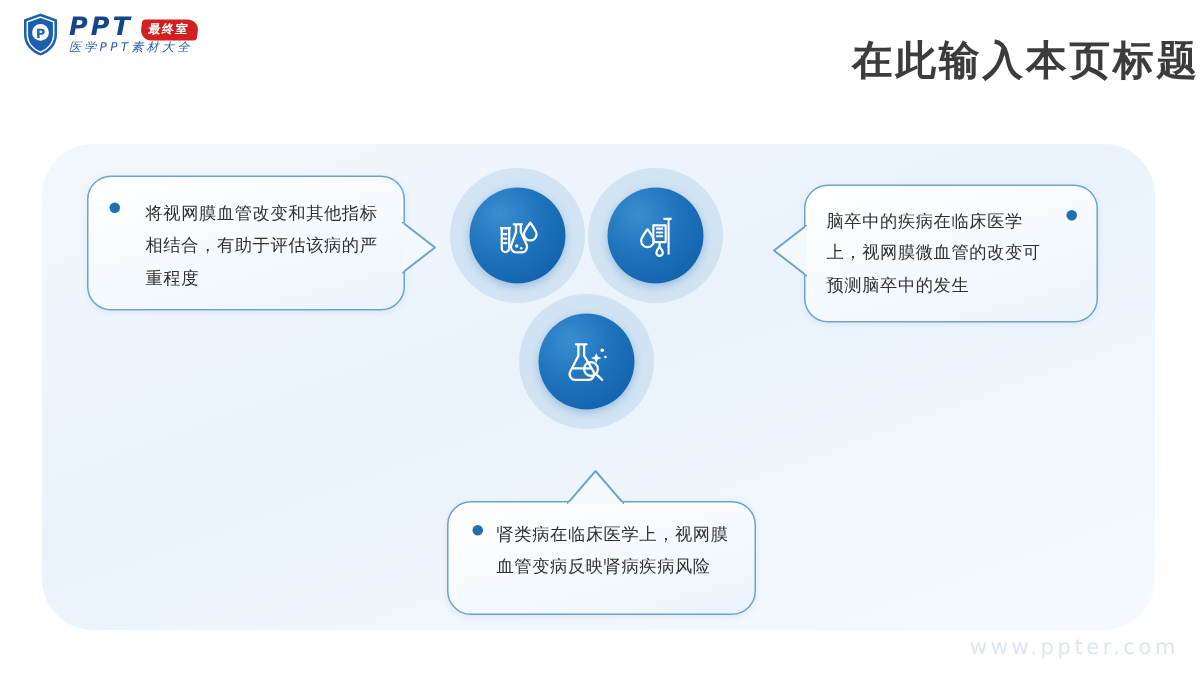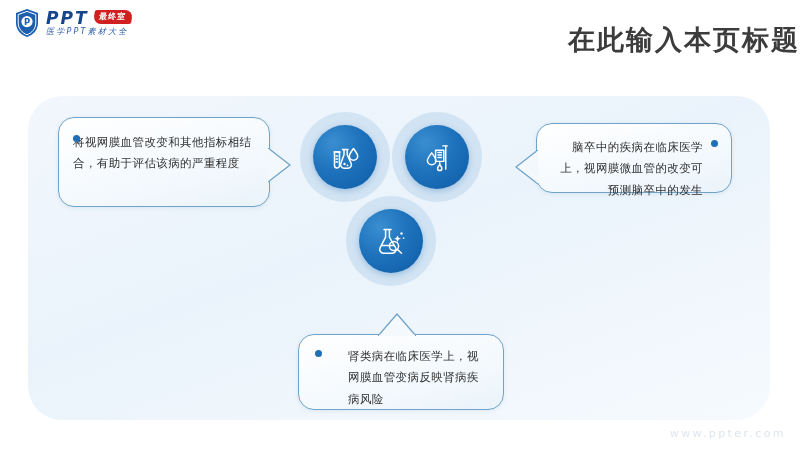--- a/index.html
+++ b/index.html
@@ -19,21 +19,21 @@
   .logo {
     position: absolute;
     left: 14px;
     top: 8px;
     display: flex;
     align-items: center;
     gap: 6px;
   }
   .logo-shield { width: 26px; height: 30px; display: block; }
   .logo-textwrap { display: flex; flex-direction: column; gap: 1px; }
-  .logo-row1 { display: flex; align-items: flex-start; gap: 5px; }
+  .logo-row1 { display: flex; align-items: flex-end; gap: 5px; }
   .logo-ppt {
     font-size: 17px;
     font-weight: bold;
     font-style: italic;
     color: #16458a;
     letter-spacing: 2px;
     line-height: 1;
   }
   .logo-badge {
     background: #d21f1f;
@@ -136,76 +136,76 @@
     border-radius: 50%;
     background: #1f6fb5;
   }
 
   
   .bubble-left {
     left: 58px;
     top: 117px;
     width: 212px;
     height: 90px;
-    padding: 14px 16px 0 14px;
+    padding: 14px 16px 0 38px;
   }
   .bubble-left .dot { left: 14px; top: 17px; }
   .tail-left {
     position: absolute;
     left: 268px;
     top: 148px;
     width: 26px;
     height: 38px;
     overflow: hidden;
   }
   .tail-left svg { display: block; }
 
   
   .bubble-right {
     left: 536px;
     top: 123px;
     width: 196px;
-    height: 70px;
+    height: 92px;
     padding: 13px 28px 0 14px;
-    text-align: right;
+    text-align: left;
   }
   .bubble-right .dot { right: 13px; top: 16px; }
   .tail-right {
     position: absolute;
     left: 512px;
     top: 150px;
     width: 26px;
     height: 38px;
   }
   .tail-right svg { display: block; }
 
   
   .bubble-bottom {
     left: 298px;
     top: 334px;
     width: 206px;
     height: 76px;
-    padding: 11px 14px 0 49px;
+    padding: 11px 14px 0 32px;
   }
   .bubble-bottom .dot { left: 16px; top: 15px; }
   .tail-bottom {
     position: absolute;
     left: 378px;
     top: 312px;
     width: 38px;
     height: 24px;
   }
   .tail-bottom svg { display: block; }
 
   
   .watermark {
     position: absolute;
     right: 14px;
     bottom: 10px;
-    font-size: 11px;
+    font-size: 14px;
     color: #dde6ee;
     letter-spacing: 2.4px;
     margin-left: 40px;
   }
 </style>
 </head>
 <body>
 
 <div class="logo">
   <span>

